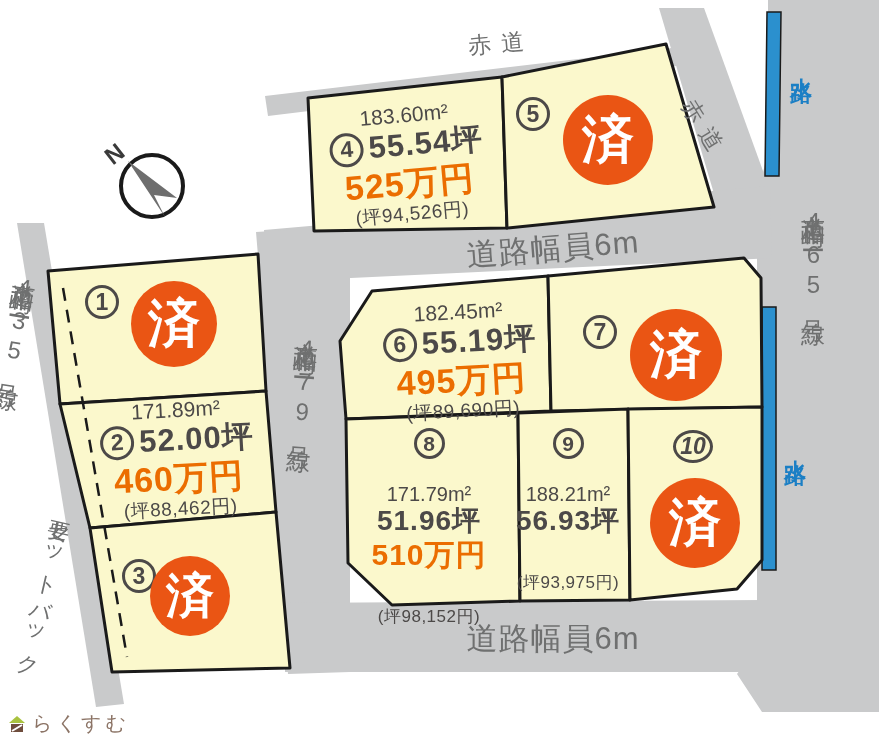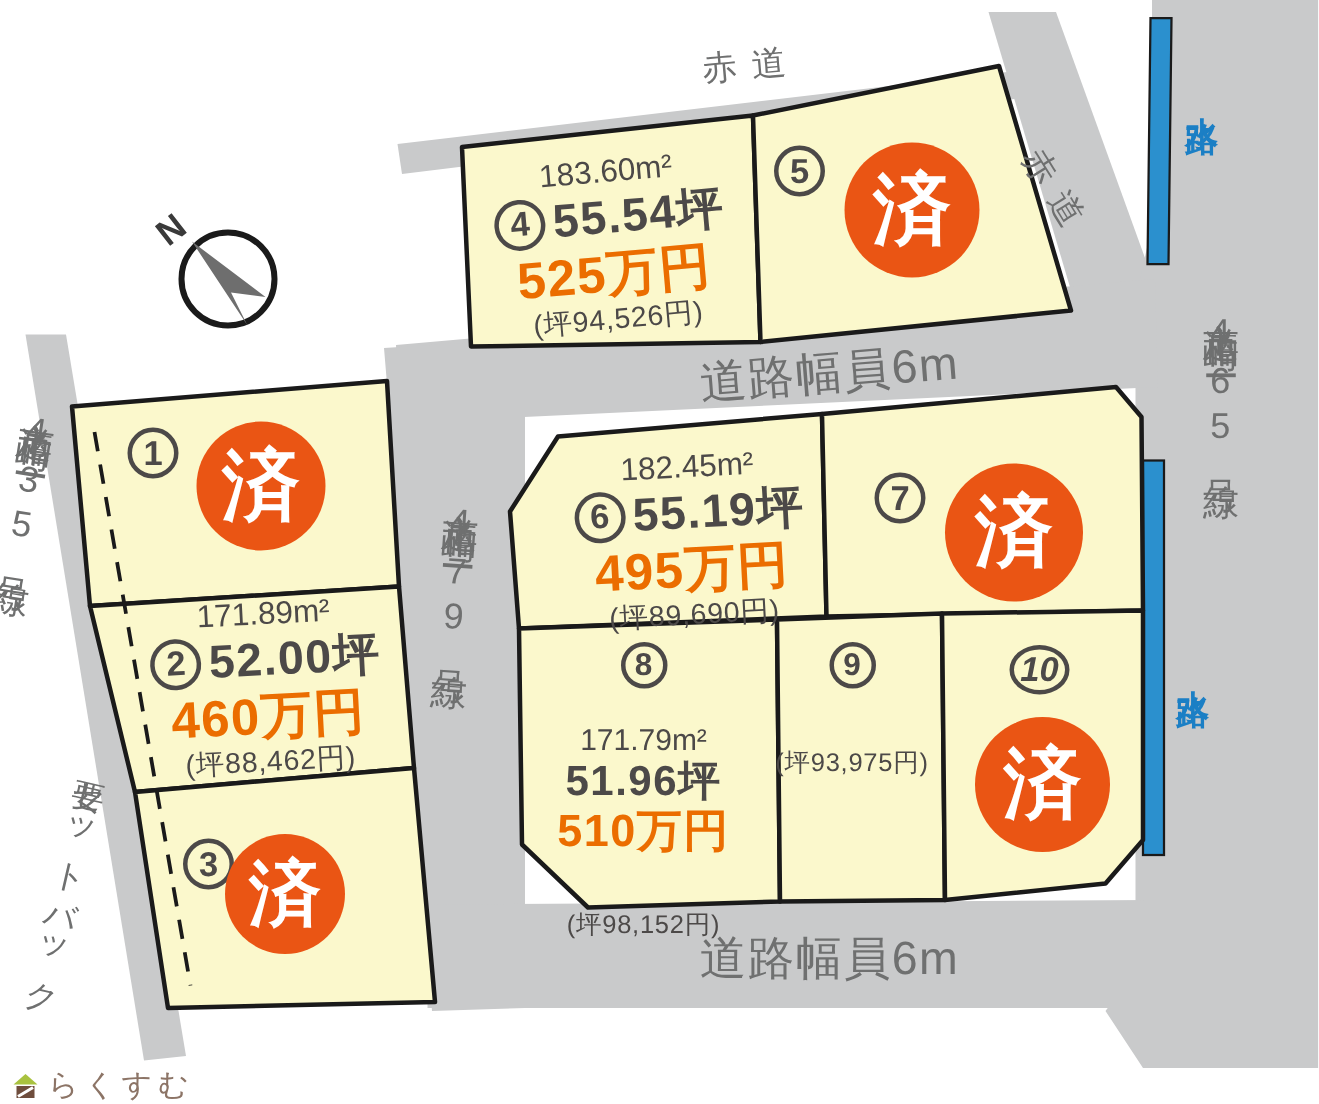--- a/index.html
+++ b/index.html
@@ -141,20 +141,22 @@
   <div class="plot-info stacked" style="left:350px;top:428px;width:158px;">
     <span class="cnum">8</span>
     <div class="m2">171.79m²</div>
     <div class="tsubo">51.96坪</div>
     <div class="price">510万円</div>
     <div class="unit">(坪98,152円)</div>
   </div>
 
   <div class="plot-info stacked" style="left:502px;top:428px;width:132px;">
     <span class="cnum">9</span>
+    <div class="m2">188.21m²</div>
+    <div class="tsubo">56.93坪</div>
     <div class="unit">(坪93,975円)</div>
   </div>
 
   <span class="cnum abs oval" style="left:673px;top:430px;">10</span>
   <div class="sold" style="left:650px;top:478px;width:90px;height:90px;">済</div>
 
   <div class="logo">
     <svg width="18" height="18" viewBox="0 0 18 18">
       <polygon points="1,8 9,1 17,8" fill="#A9C23F"></polygon>
       <rect x="3" y="9" width="12" height="8" fill="#6F4D3D"></rect>

